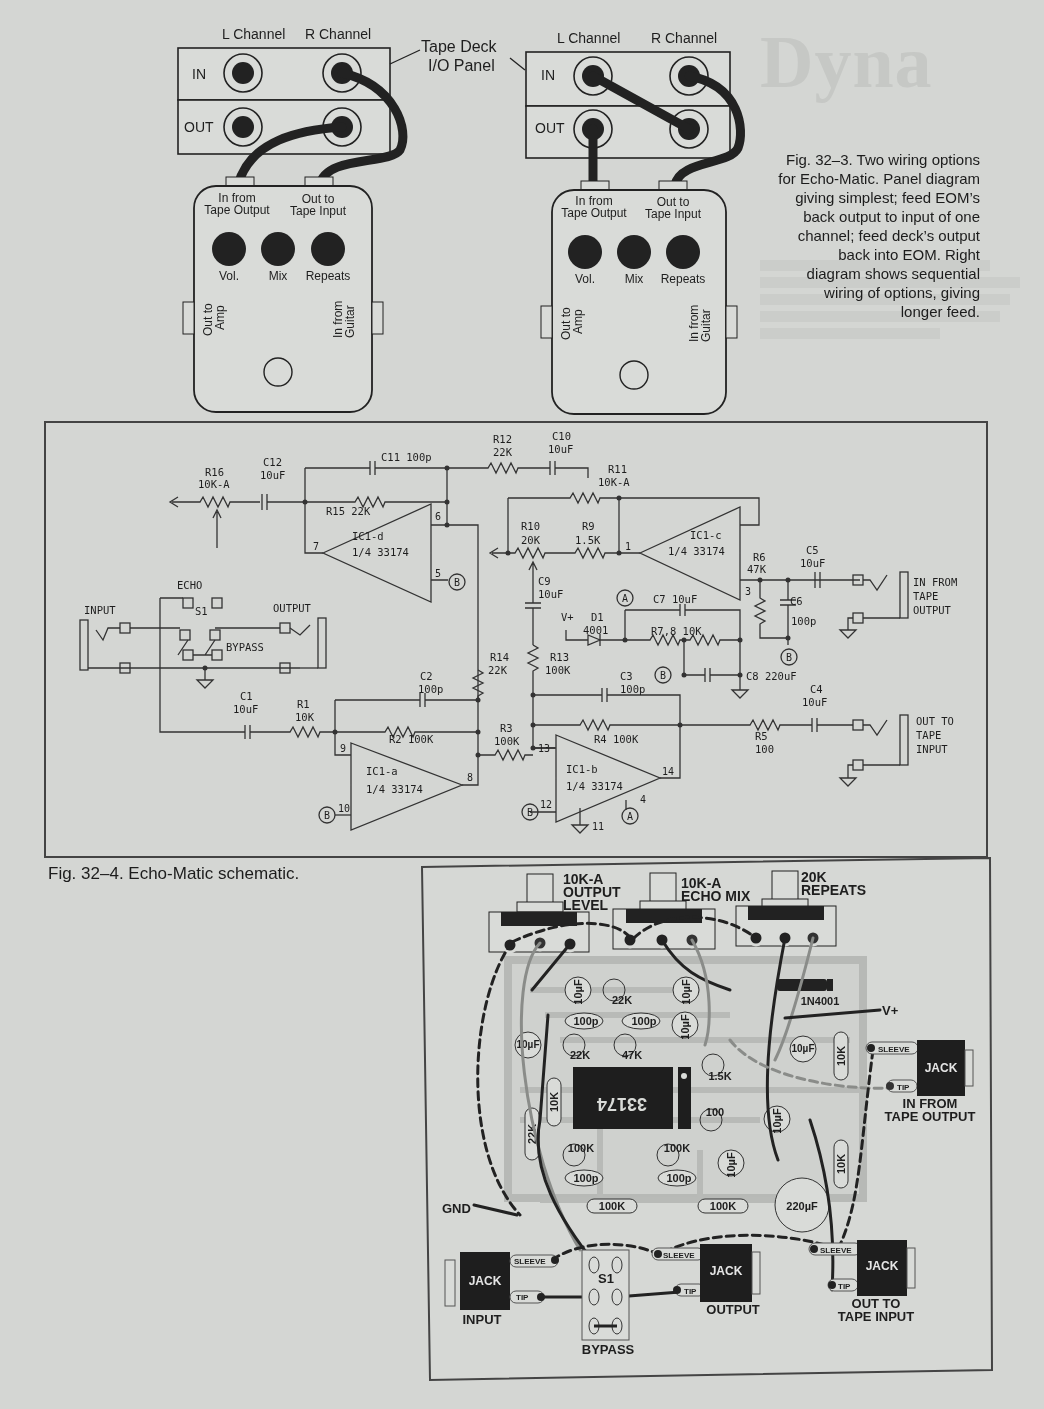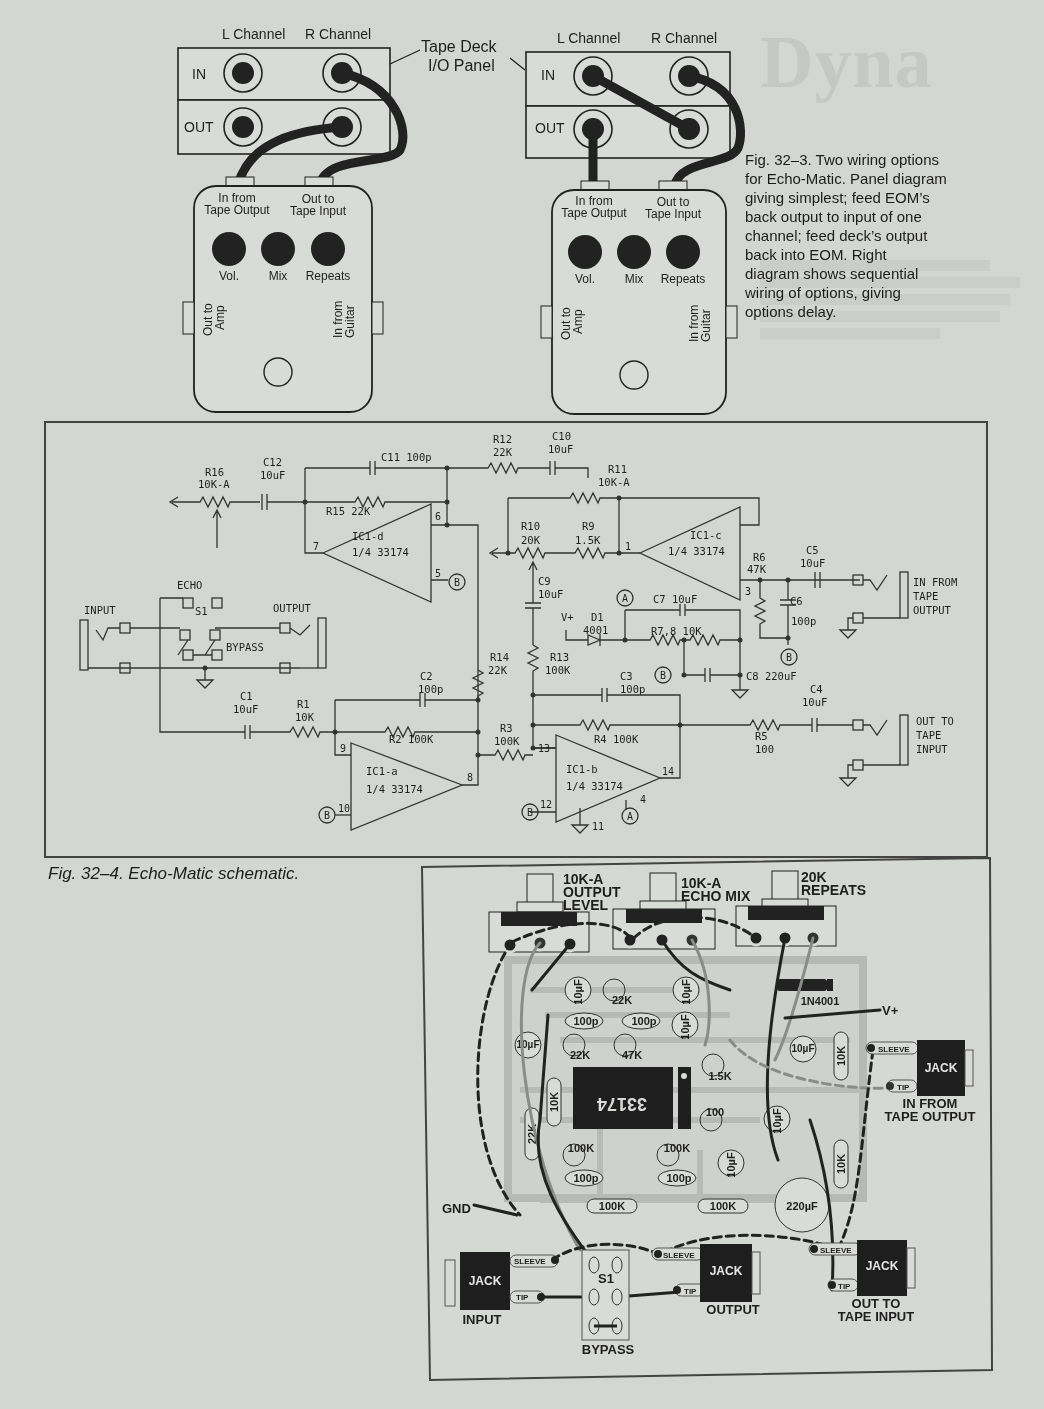--- a/index.html
+++ b/index.html
@@ -3,22 +3,22 @@
 <meta charset="utf-8">
 <style>
   html, body { margin:0; padding:0; }
   body { width:1044px; height:1409px; background:#d4d6d3; position:relative; overflow:hidden;
          font-family:"Liberation Sans", sans-serif; color:#1e1e1e; }
   .abs { position:absolute; }
   .bg-title { position:absolute; left:760px; top:20px; font-family:"Liberation Serif", serif;
               font-size:74px; font-weight:bold; color:#c6c8c5; letter-spacing:1px; }
   .ghost-lines { position:absolute; left:760px; top:260px; width:270px; }
   .ghost-lines div { height:11px; margin-bottom:6px; background:#cbcdca; }
-  .caption { position:absolute; font-size:15px; line-height:19px; color:#1c1c1c; text-align:left; }
-  .caption-left { text-align:right;font-style:italic; }
+  .caption { position:absolute; font-size:15px; line-height:19px; color:#1c1c1c; text-align:right; }
+  .caption-left { text-align:right; }
   .fig-svg text { font-family:"Liberation Sans", sans-serif; fill:#1e1e1e; }
   .mono text, text.mono { font-family:"DejaVu Sans Mono", monospace; }
 </style>
 </head>
 <body>
 
 <div class="bg-title">Dyna</div>
 <div class="ghost-lines">
   <div style="width:230px"></div>
     <div style="width:260px"></div>
@@ -138,21 +138,21 @@
 
 <div class="caption" style="left:745px;top:150px;width:235px;font-size:15px;line-height:19px;font-weight:500;">
   <div>Fig. 32–3. Two wiring options</div>
   <div>for Echo-Matic. Panel diagram</div>
   <div>giving simplest; feed EOM’s</div>
   <div>back output to input of one</div>
   <div>channel; feed deck’s output</div>
   <div>back into EOM. Right</div>
   <div>diagram shows sequential</div>
   <div>wiring of options, giving</div>
-  <div>options delay.</div>
+  <div>longer feed.</div>
 </div>
 
 <svg class="abs fig-svg mono" style="left:0;top:0" width="1044" height="870" viewBox="0 0 1044 870">
   <rect x="45" y="422" width="942" height="435" fill="none" stroke="#444" stroke-width="2"></rect>
   <g stroke="#333" stroke-width="1.3" fill="none">
 
     <path d="M178,497 L170,502 L178,507"></path>
     <path d="M172,502 L200,502 l3,-5 l5,10 l5,-10 l5,10 l5,-10 l5,10 l2,-5 L260,502"></path>
     <path d="M262,494 L262,510 M267,494 L267,510"></path>
     <path d="M267,502 L305,502"></path>

